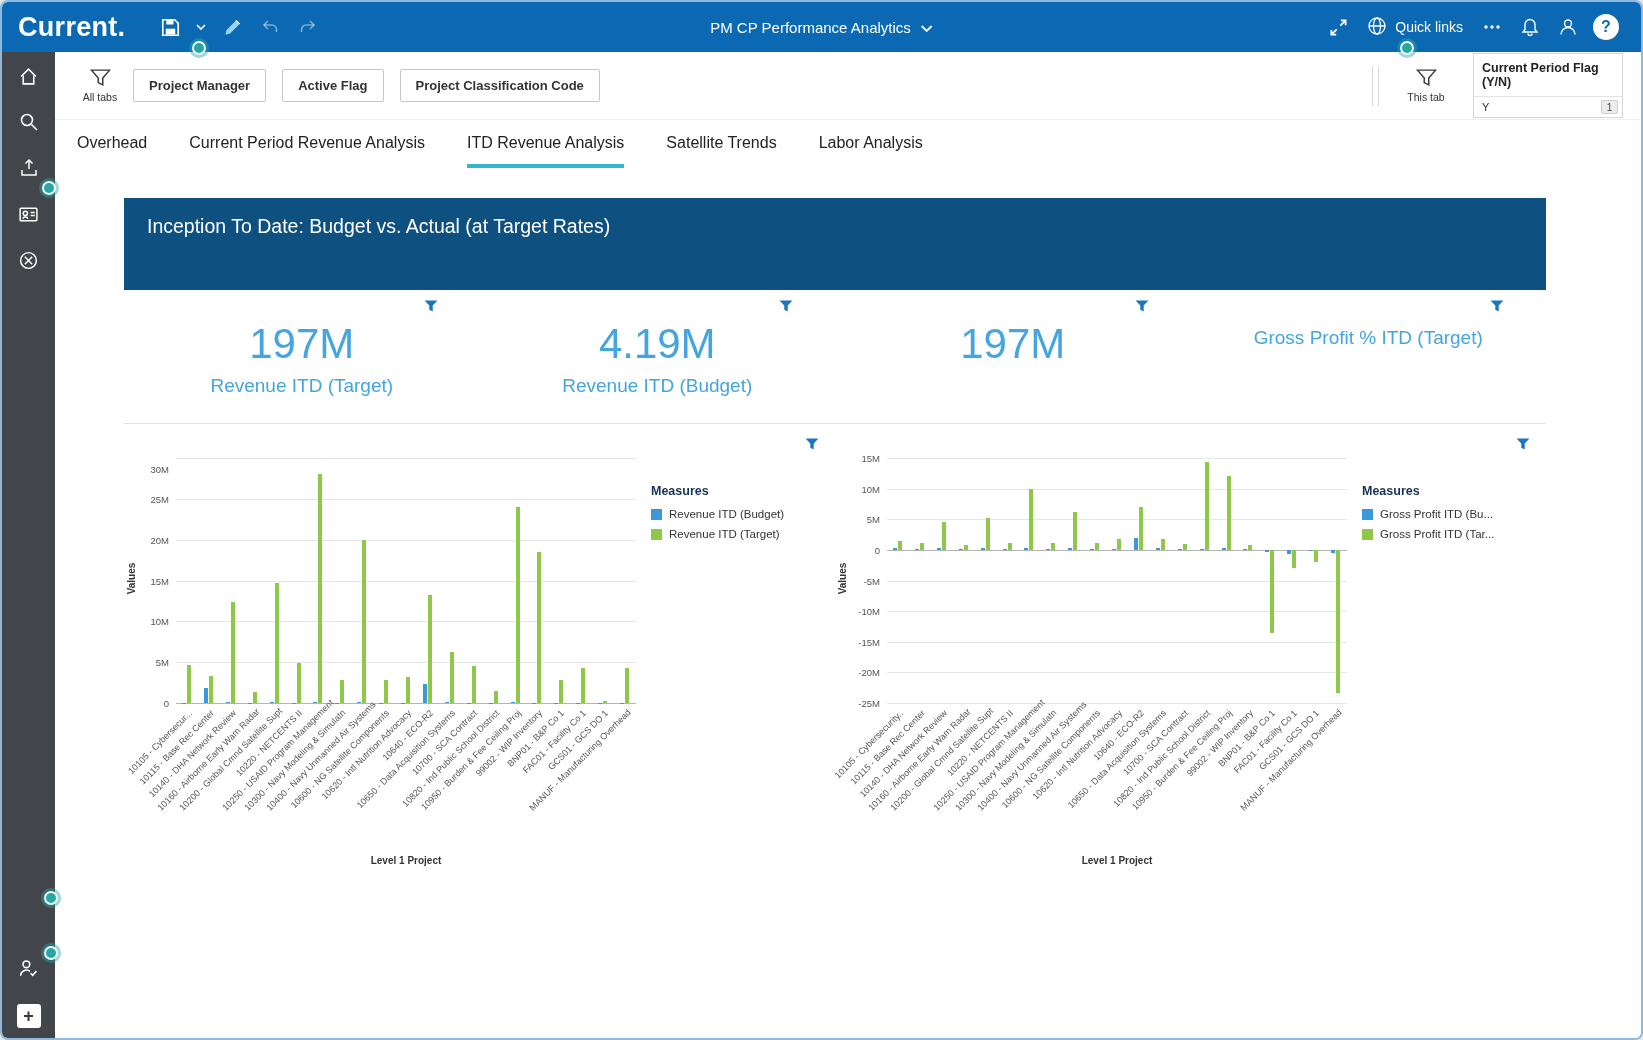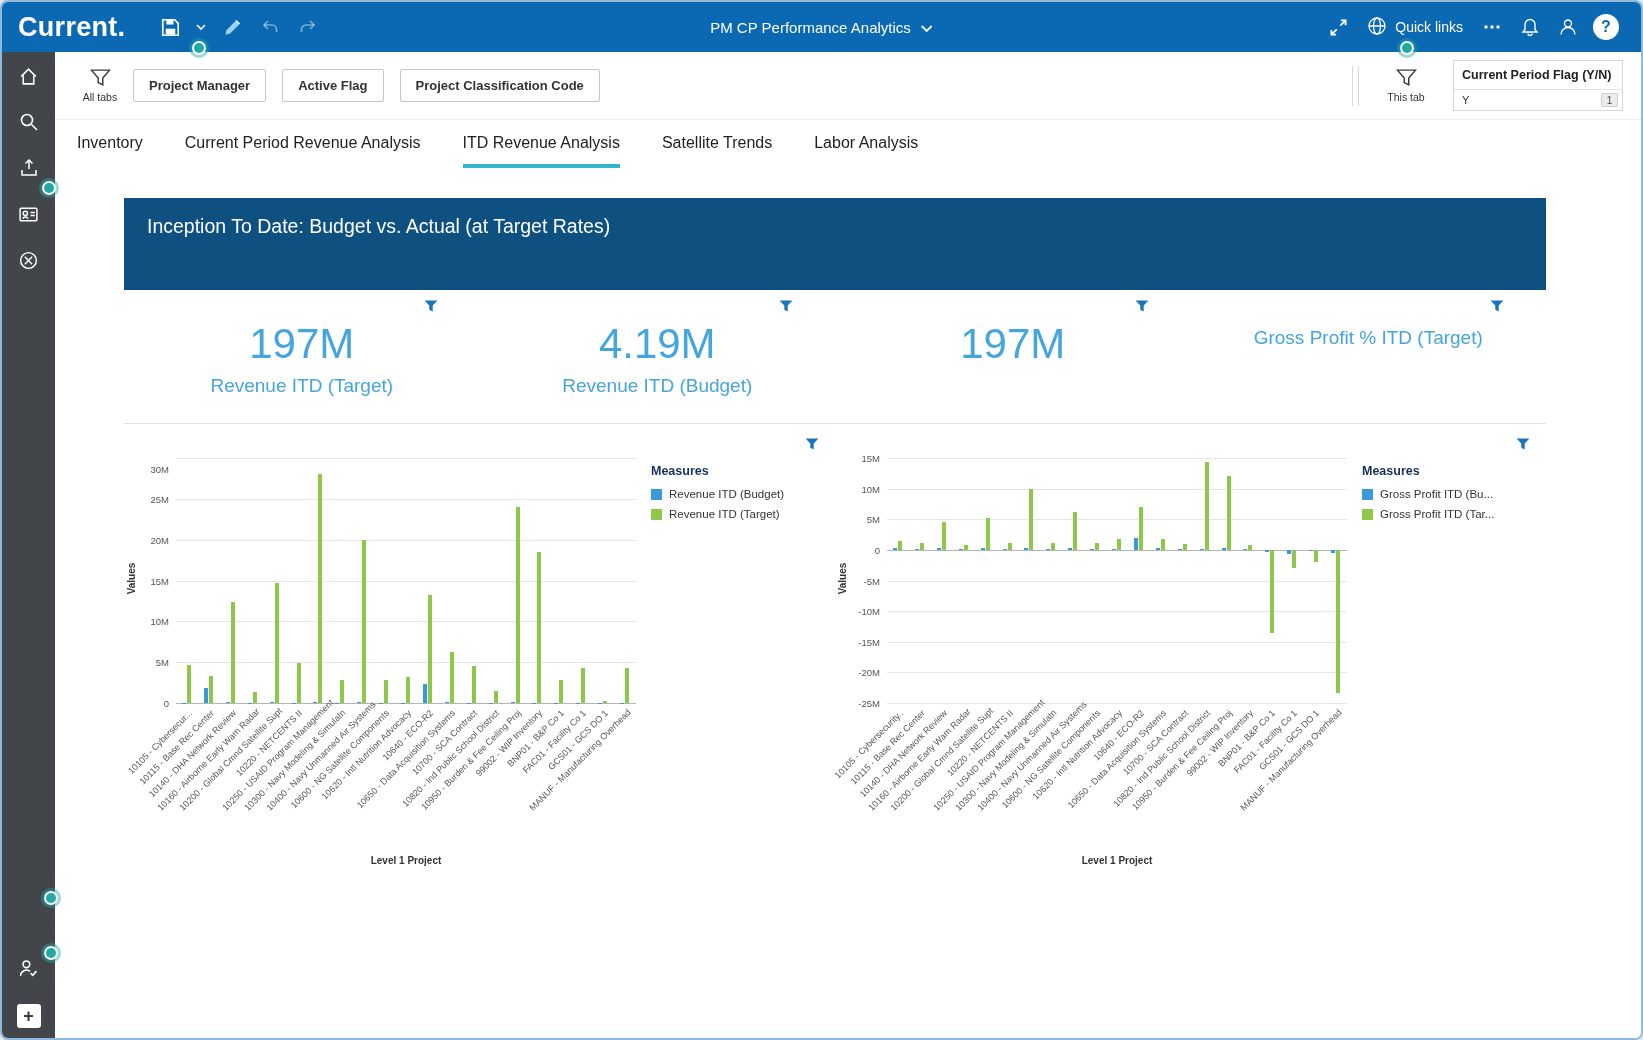--- a/index.html
+++ b/index.html
@@ -22,21 +22,21 @@
   .sb-icon { width:24px; height:24px; display:flex; align-items:center; justify-content:center; cursor:pointer; }
   .sb-spacer { margin-top:auto; }
   .plus-box { width:24px; height:24px; background:#fff; border-radius:3px; color:#3a3a3a; font-size:18px; font-weight:bold; display:flex; align-items:center; justify-content:center; }
   .main { flex:1; display:flex; flex-direction:column; background:#fff; overflow:hidden; }
 
   
   .filterbar { height:68px; display:flex; align-items:center; padding:0 18px 0 12px; border-bottom:1px solid #f0f0f0; }
   .filter-scope { display:flex; flex-direction:column; align-items:center; gap:3px; width:66px; font-size:10.5px; color:#333; cursor:pointer; }
   .filter-btn { height:33px; padding:0 15px; background:#fff; border:1px solid #c6c6c6; border-radius:2px; font-weight:bold; font-size:13px; color:#333; margin-right:16px; cursor:pointer; font-family:inherit; }
   .panel-handle { margin-left:auto; width:7px; height:40px; border-left:1px solid #d9d9d9; border-right:1px solid #d9d9d9; margin-right:14px; }
-  .current-period { width:170px; border:1px solid #d6d6d6; margin-left:14px; cursor:pointer; }
+  .current-period { width:150px; border:1px solid #d6d6d6; margin-left:14px; cursor:pointer; }
   .cp-label { font-weight:bold; font-size:12.5px; color:#222; padding:7px 8px; border-bottom:1px solid #e4e4e4; }
   .cp-valrow { display:flex; align-items:center; justify-content:space-between; padding:3px 4px 3px 8px; font-size:11px; color:#333; }
   .cp-badge { min-width:17px; height:14px; background:#ececec; border:1px solid #cfcfcf; border-radius:2px; font-size:10px; color:#444; display:flex; align-items:center; justify-content:center; padding:0 2px; }
 
   
   .tabs { display:flex; gap:42px; padding:14px 0 0 22px; height:48px; }
   .tab { font-size:16px; color:#222; padding-bottom:10px; cursor:pointer; white-space:nowrap; }
   .tab.active { border-bottom:4px solid #35b4cf; }
 
   
@@ -59,21 +59,21 @@
   .yticks { width:34px; position:relative; height:245px; flex:none; }
   .ytick { position:absolute; right:7px; transform:translateY(-50%); font-size:9.5px; color:#555; }
   .plotcol { width:460px; flex:none; }
   .plot { position:relative; width:460px; height:245px; }
   .gridline { position:absolute; left:0; right:0; height:1px; background:#e6e6e6; }
   .gridline.zero { background:#b5b5b5; }
   .bar { position:absolute; width:4px; }
   .xlabels { position:relative; height:152px; width:460px; }
   .xcat { position:absolute; top:5px; width:138px; text-align:right; transform-origin:100% 0; transform:rotate(-45deg); font-size:9px; color:#555; white-space:nowrap; }
   .xlab { text-align:center; font-size:10px; font-weight:bold; color:#333; width:460px; }
-  .legend { width:165px; padding-left:15px; padding-top:6px; }
+  .legend { width:165px; padding-left:15px; padding-top:6px;margin-top:20px; }
   .legend-title { font-size:12.5px; font-weight:bold; color:#16325c; margin-bottom:10px; }
   .legend-item { display:flex; align-items:center; gap:7px; font-size:11.5px; color:#333; margin-bottom:8px; cursor:pointer; }
   .swatch { width:11px; height:11px; flex:none; display:inline-block; }
 
   
   .tipbar { margin-top:24px; height:70px; background:#f2f2f2; display:flex; align-items:center; padding:0 17px; font-size:17px; color:#1c6fb8; }
 
   
   .guide-dot { position:absolute; width:10px; height:10px; border-radius:50%; background:#25a8a5; box-shadow:0 0 0 2px rgba(255,255,255,.95), 0 0 0 5px rgba(37,168,165,.45); z-index:20; cursor:pointer; }
 </style>
@@ -274,21 +274,21 @@
         <div class="current-period">
           <div class="cp-label">Current Period Flag (Y/N)</div>
           <div class="cp-valrow">
             <span>Y</span>
             <span class="cp-badge">1</span>
           </div>
         </div>
       </div>
 
       <div class="tabs">
-        <div class="tab">Inventory</div>
+        <div class="tab">Overhead</div>
         <div class="tab">Current Period Revenue Analysis</div>
         <div class="tab active">ITD Revenue Analysis</div>
         <div class="tab">Satellite Trends</div>
         <div class="tab">Labor Analysis</div>
       </div>
 
       <div class="content">
         <div class="banner">
           <span>Inception To Date:  Budget vs. Actual (at Target Rates)</span>
         </div>

